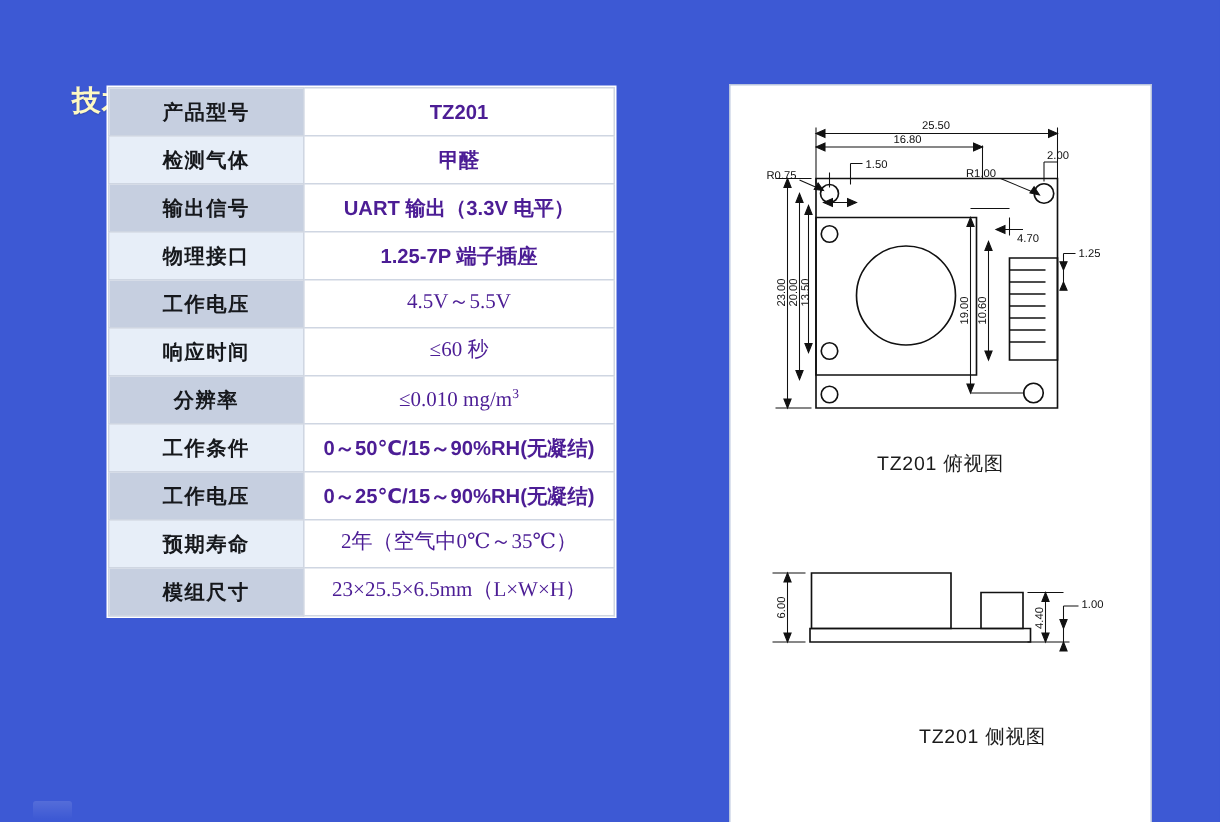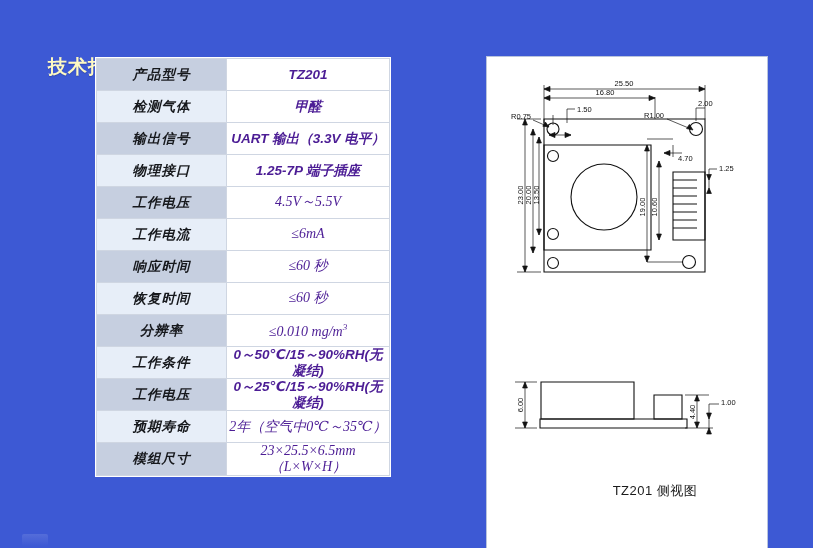--- a/index.html
+++ b/index.html
@@ -15,21 +15,21 @@
   .heading{
     position:absolute;left:48px;top:14px;
     color:#fef9c3;font-size:19px;font-weight:bold;
     letter-spacing:1px;
     text-shadow:0 1px 1px rgba(0,0,0,.18);
     margin-top:40px;
   }
 
   
   .spec-wrap{
-    position:absolute;left:96px;top:58px;width:294px;font-style:italic;
+    position:absolute;left:72px;top:58px;width:338px;
   }
   table.spec{
     border-collapse:collapse;width:100%;
     table-layout:fixed;
     box-shadow:0 0 0 1px #ffffff;
     background:#ffffff;
   }
   table.spec td{
     height:31px;
     border:1px solid #cfd6e2;
@@ -107,29 +107,21 @@
           </tr>
           <tr>
             <td class="k">物理接口</td>
             <td class="v">1.25-7P 端子插座</td>
           </tr>
           <tr>
             <td class="k">工作电压</td>
             <td class="v serif">4.5V～5.5V</td>
           </tr>
           <tr>
-            <td class="k">工作电流</td>
-            <td class="v serif">≤6mA</td>
-          </tr>
-          <tr>
             <td class="k">响应时间</td>
-            <td class="v serif">≤60 秒</td>
-          </tr>
-          <tr>
-            <td class="k">恢复时间</td>
             <td class="v serif">≤60 秒</td>
           </tr>
           <tr>
             <td class="k">分辨率</td>
             <td class="v serif"><span>≤0.010 mg/m</span><span class="sup">3</span></td>
           </tr>
           <tr>
             <td class="k">工作条件</td>
             <td class="v">0～50℃/15～90%RH(无凝结)</td>
           </tr>
@@ -250,20 +242,21 @@
       <text x="211" y="49" font-size="7.5">2.00</text>
       <text x="191" y="104" font-size="7.5">4.70</text>
       <text x="232" y="114" font-size="7.5">1.25</text>
       <text x="36" y="138" font-size="7.5" text-anchor="middle" transform="rotate(-90 36 138)">23.00</text>
       <text x="44" y="138" font-size="7.5" text-anchor="middle" transform="rotate(-90 44 138)">20.00</text>
       <text x="52" y="138" font-size="7.5" text-anchor="middle" transform="rotate(-90 52 138)">13.50</text>
       <text x="158" y="150" font-size="7.5" text-anchor="middle" transform="rotate(-90 158 150)">19.00</text>
       <text x="170" y="150" font-size="7.5" text-anchor="middle" transform="rotate(-90 170 150)">10.60</text>
     </svg>
 
+    <div class="draw-cap" id="cap-top">TZ201 俯视图</div>
 
     <svg class="dwg" style="top:300px" width="280" height="120" viewBox="0 0 280 120">
       <g stroke="#111" stroke-width="1.1" fill="none">
 
         <rect x="53" y="62" width="147" height="9"></rect>
 
         <rect x="54" y="25" width="93" height="37"></rect>
 
         <rect x="167" y="38" width="28" height="24"></rect>
       </g>

